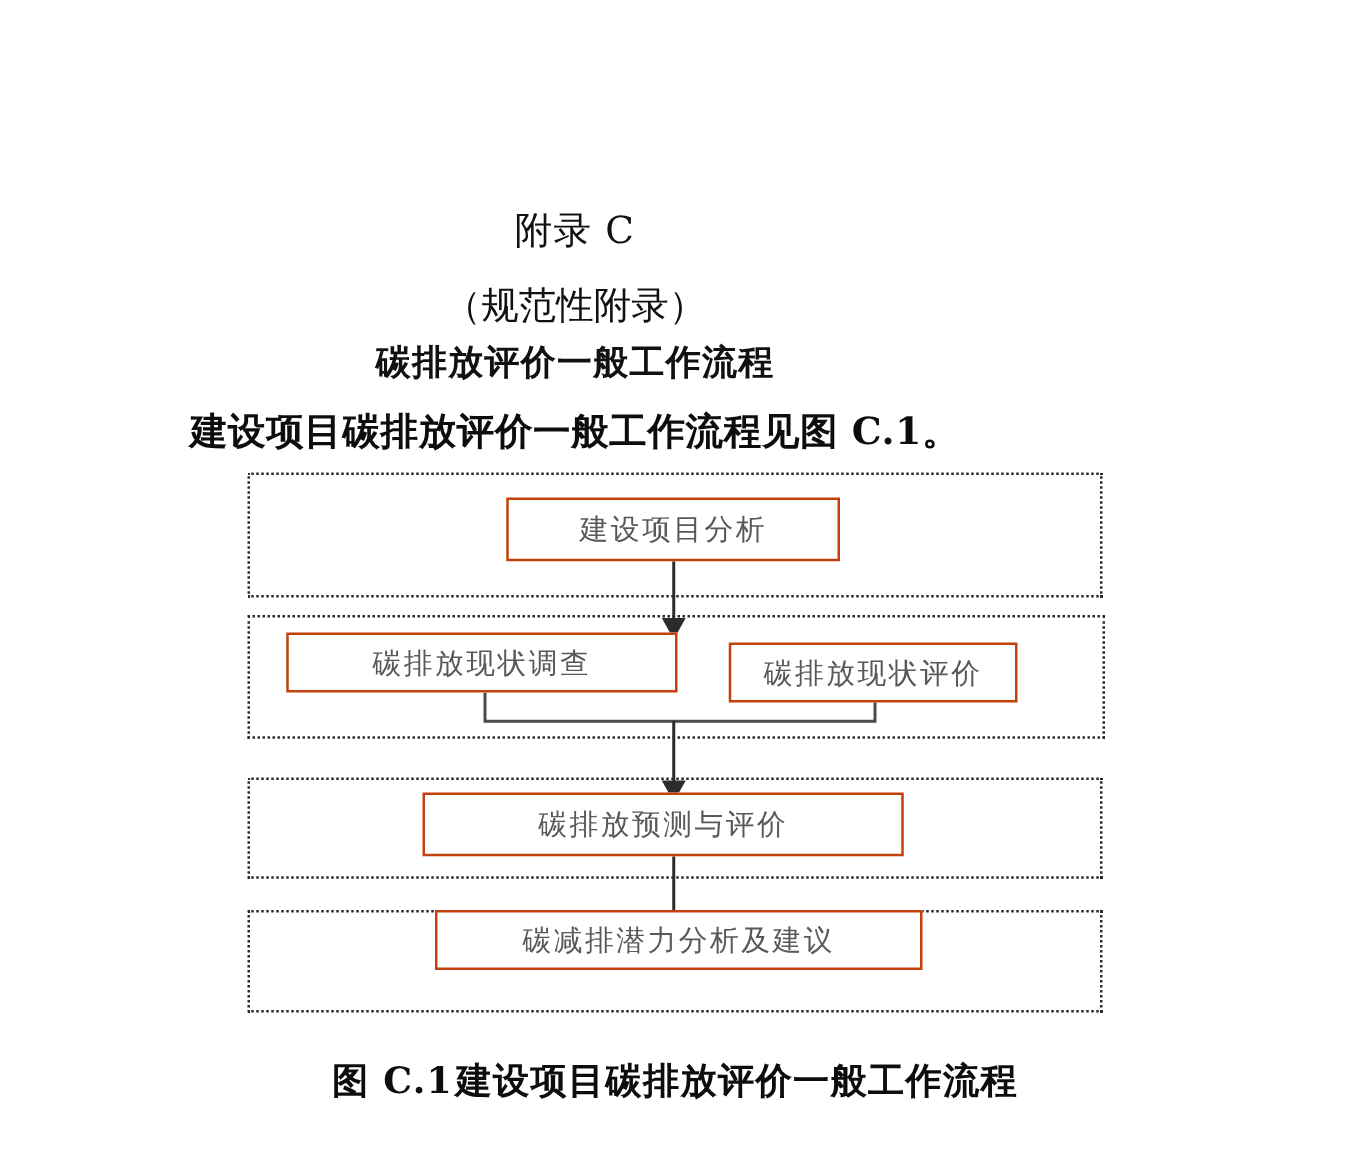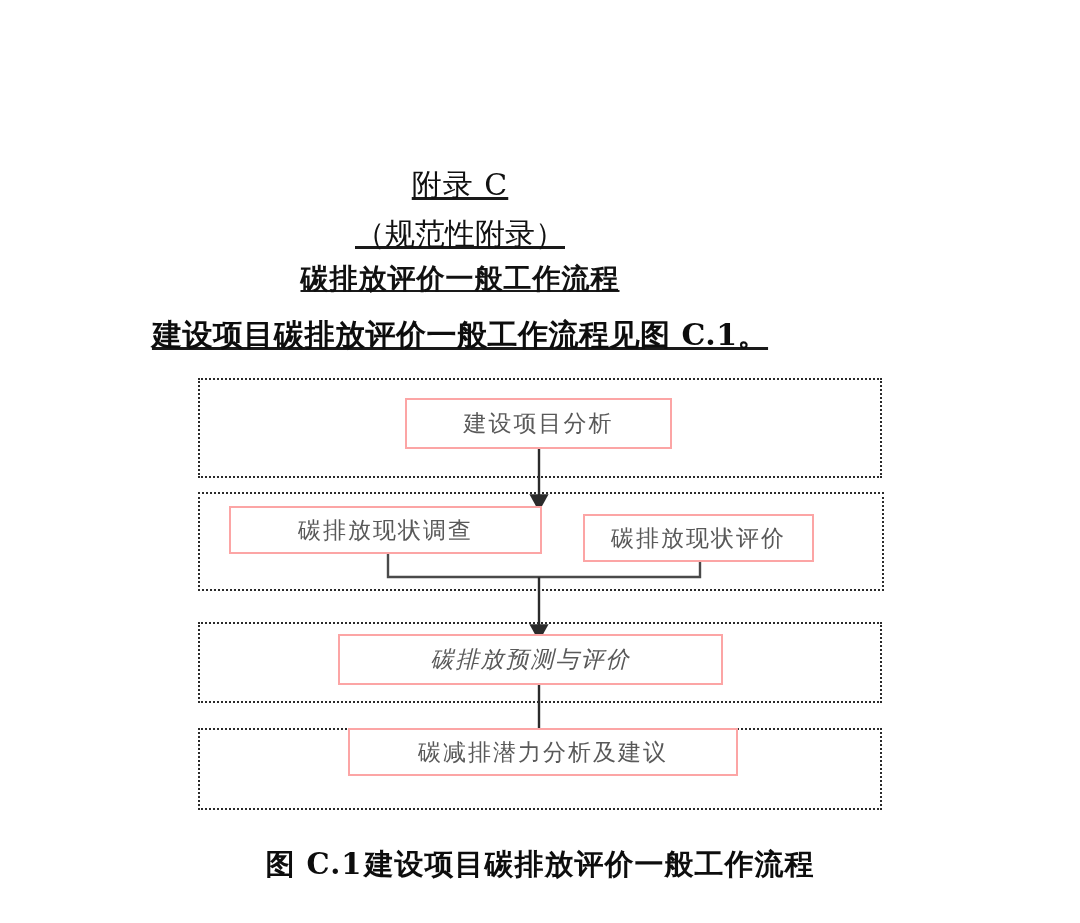--- a/index.html
+++ b/index.html
@@ -23,33 +23,32 @@
     height: 923px;
   }
 
   
   .heading-block {
     position: absolute;
     left: 0;
     top: 162px;
     width: 920px;
     text-align: center;
-    text-decoration: underline;
   }
   .h-appendix {
     font-size: 30px;
     line-height: 46px;
     letter-spacing: 1px;
     color: #111111;
     font-weight: 500;
   }
   .h-normative {
     font-size: 30px;
     line-height: 46px;
-    margin-top: 3px;
+    margin-top: 14px;
     letter-spacing: 0px;
     color: #111111;
     font-weight: 500;
   }
   .h-title {
     font-size: 28px;
     line-height: 44px;
     letter-spacing: 1px;
     color: #111111;
     font-weight: 600;
@@ -79,38 +78,38 @@
     box-sizing: border-box;
     background: #ffffff;
   }
   .band-1 { top: 0px;   width: 684px; height: 100px; }
   .band-2 { top: 114px; width: 686px; height: 99px;  }
   .band-3 { top: 244px; width: 684px; height: 81px;  }
   .band-4 { top: 350px; width: 684px; height: 82px;  }
 
   .node {
     position: absolute;
-    border: 2px solid #fca5a5;
+    border: 2px solid #c2410c;
     box-sizing: border-box;
     background: #ffffff;
     display: flex;
     align-items: center;
     justify-content: center;
     color: #595959;
     font-size: 23px;
     letter-spacing: 2px;
     font-family: "DejaVu Serif", "Liberation Serif", serif;
     white-space: nowrap;
   }
 
   
   .node-1 { left: 207px; top: 20px;  width: 267px; height: 51px; }
   .node-2 { left: 31px;  top: 128px; width: 313px; height: 48px; }
   .node-3 { left: 385px; top: 136px; width: 231px; height: 48px; }
-  .node-4 { left: 140px; top: 256px; width: 385px; height: 51px; font-style: italic; }
+  .node-4 { left: 140px; top: 256px; width: 385px; height: 51px; }
   .node-5 { left: 150px; top: 350px; width: 390px; height: 48px; }
 
   .connectors {
     position: absolute;
     left: 0; top: 0;
     width: 684px;
     height: 432px;
     overflow: visible;
     pointer-events: none;
   }

